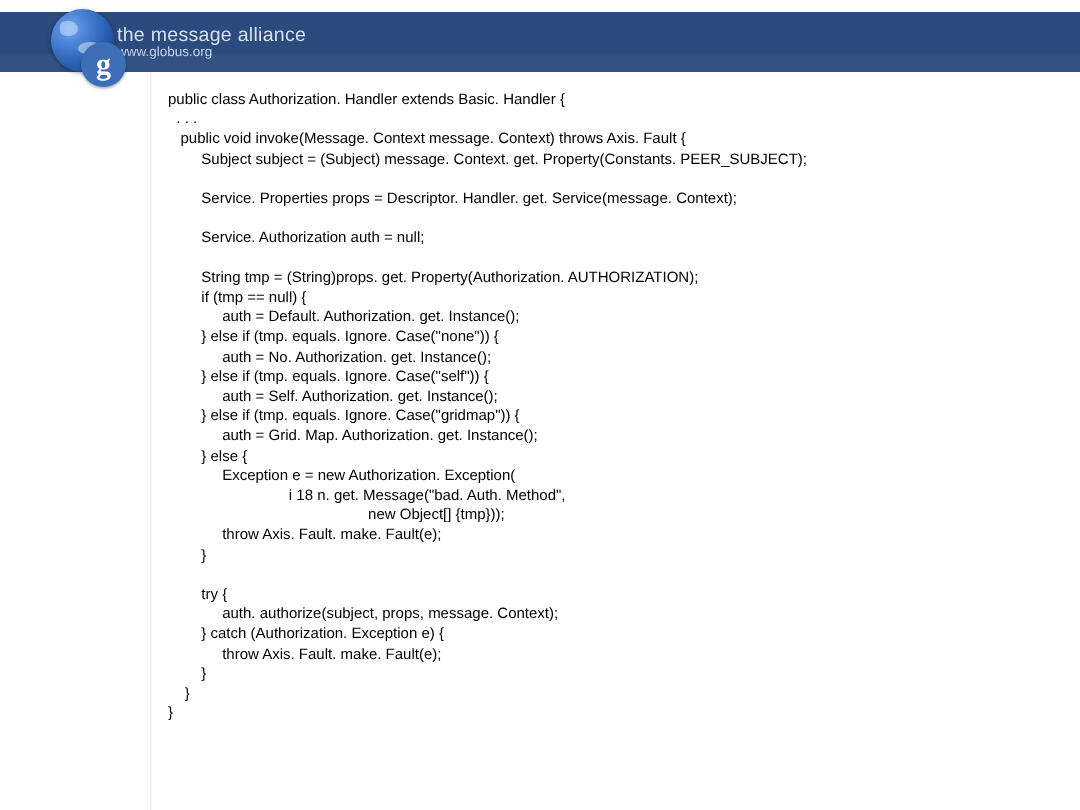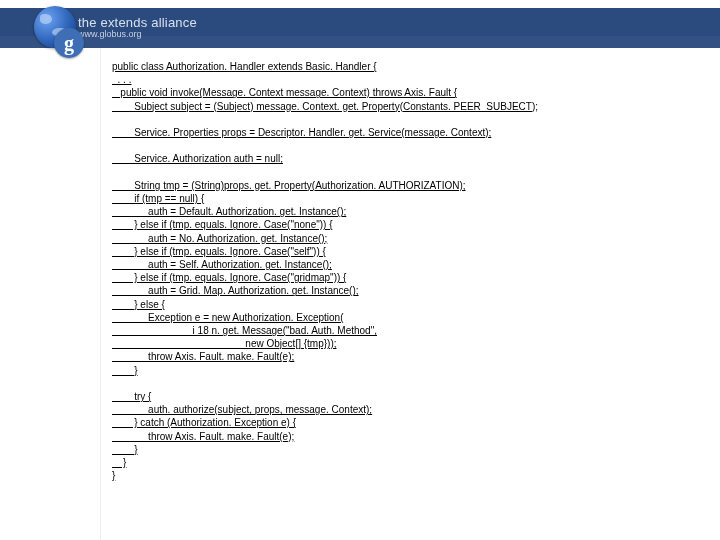--- a/index.html
+++ b/index.html
@@ -8,29 +8,29 @@
   .banner { position: absolute; top: 0; left: 0; width: 720px; height: 56px; }
   .banner-bar { position: absolute; top: 8px; left: 0; width: 720px; height: 40px; background: #2b4a7d; box-shadow: inset 0 -12px 0 0 rgba(255,255,255,0.04); }
   .banner-text { position: absolute; top: 15px; left: 78px; color: #d7e0ef; font-size: 13px; letter-spacing: 0.2px; }
   .banner-url { position: absolute; top: 29px; left: 78px; color: #c6d3e6; font-size: 9px; }
   .globe-wrap { position: absolute; top: 0px; left: 32px; width: 50px; height: 56px; }
   .globe { width: 42px; height: 42px; border-radius: 50%; background: radial-gradient(circle at 30% 30%, #6da3f3 0%, #2d63b8 55%, #10367a 100%); position: absolute; top: 6px; left: 2px; box-shadow: 0 1px 3px rgba(0,0,0,0.35); }
   .globe::before { content: ""; position: absolute; top: 8px; left: 6px; width: 12px; height: 10px; background: #c7dcf7; border-radius: 40% 60% 55% 45%; opacity: 0.6; }
   .globe::after { content: ""; position: absolute; top: 22px; left: 18px; width: 14px; height: 8px; background: #c7dcf7; border-radius: 60% 40% 50% 50%; opacity: 0.6; }
   .g-letter { position: absolute; top: 28px; left: 22px; width: 30px; height: 30px; background: #3e6fb6; border-radius: 50%; color: #fff; font-weight: bold; font-size: 20px; line-height: 30px; text-align: center; font-family: Georgia, serif; box-shadow: 0 1px 2px rgba(0,0,0,0.35); }
   .left-line { position: absolute; top: 48px; left: 100px; width: 1px; height: 492px; background: #c9cfd9; opacity: 0.35; }
-  .code { position: absolute; top: 60px; left: 112px; width: 590px; font-size: 10px; line-height: 13.2px; color: #000; white-space: pre; font-family: Arial, Helvetica, sans-serif; text-decoration: underline; }
+  .code { position: absolute; top: 60px; left: 112px; width: 590px; font-size: 10px; line-height: 13.2px; color: #000; white-space: pre; font-family: Arial, Helvetica, sans-serif; }
 </style>
 </head>
 <body>
 
 <div class="slide">
   <div class="banner">
     <div class="banner-bar"></div>
-    <div class="banner-text">the extends alliance</div>
+    <div class="banner-text">the message alliance</div>
     <div class="banner-url">www.globus.org</div>
     <div class="globe-wrap">
       <div class="globe"></div>
       <div class="g-letter">g</div>
     </div>
   </div>
   <div class="left-line"></div>
   <div class="code">public class Authorization. Handler extends Basic. Handler {
   . . .
    public void invoke(Message. Context message. Context) throws Axis. Fault {

